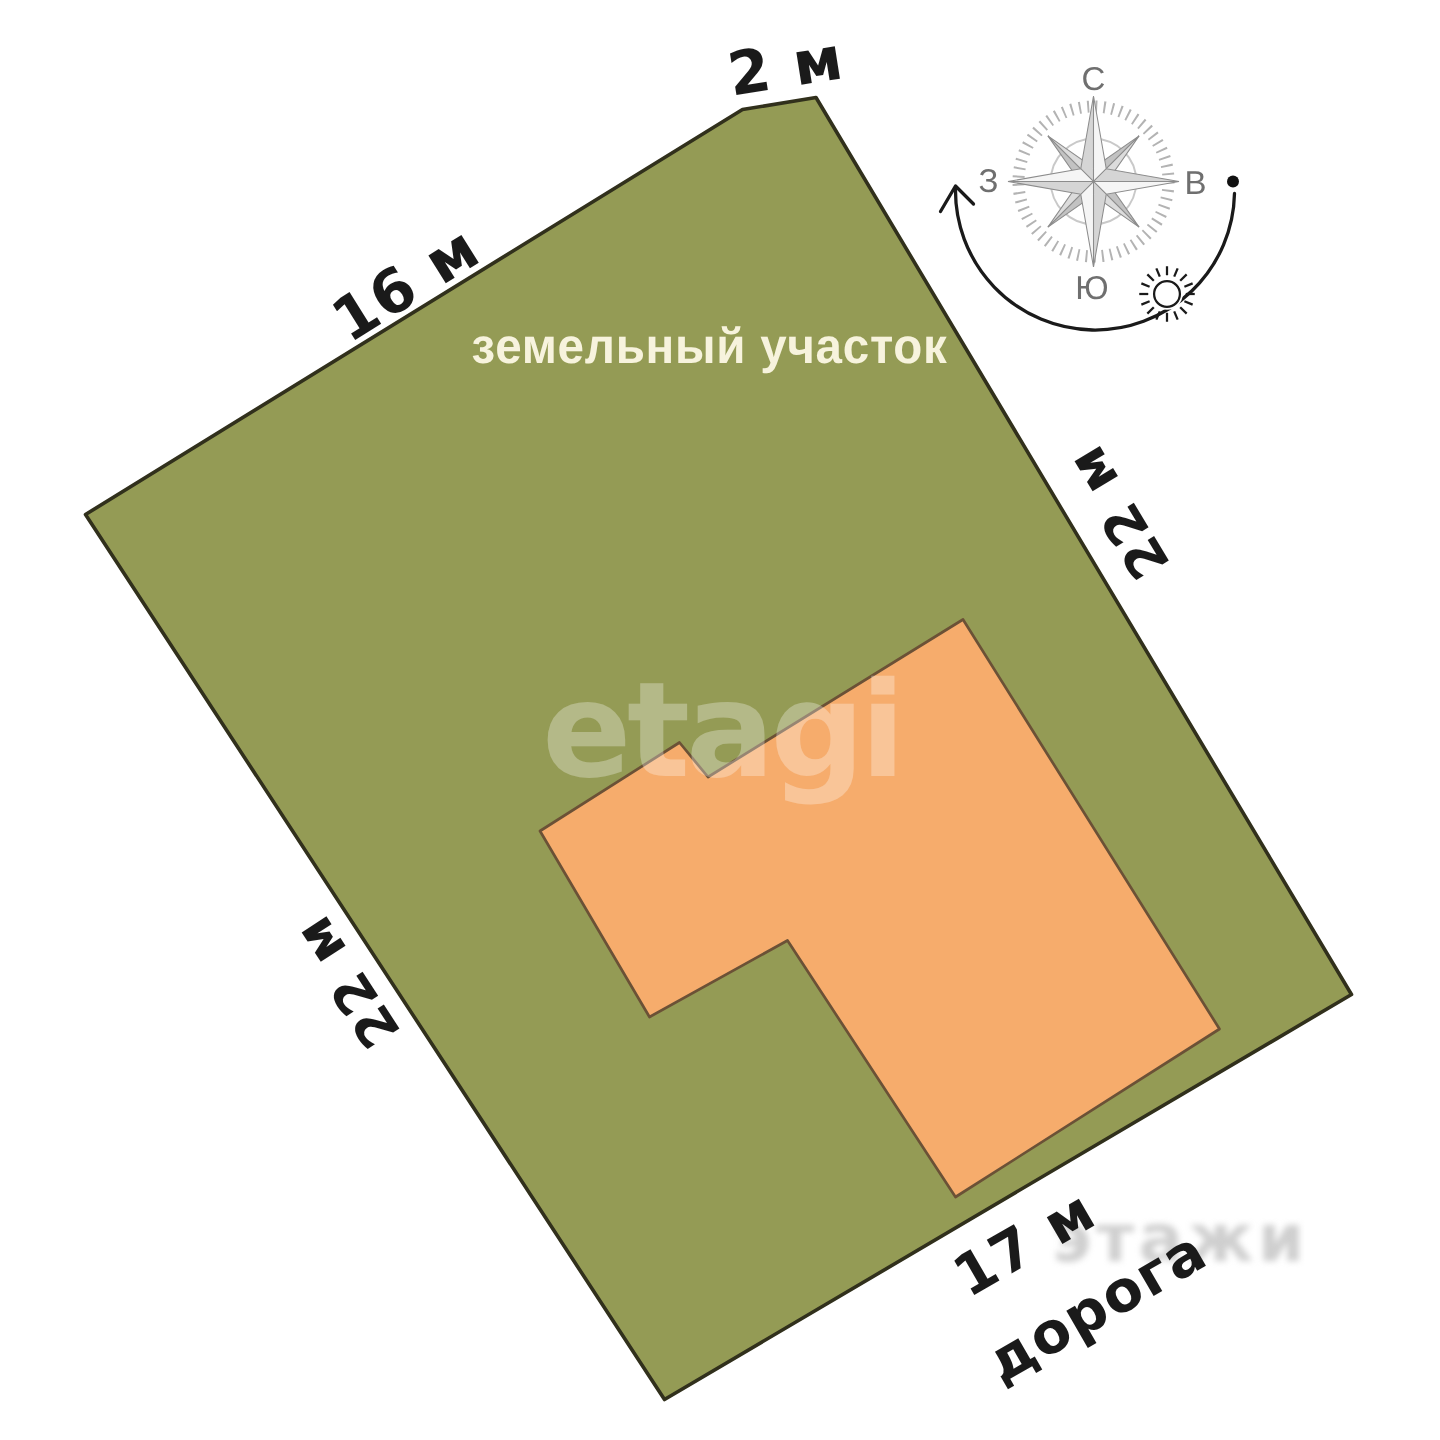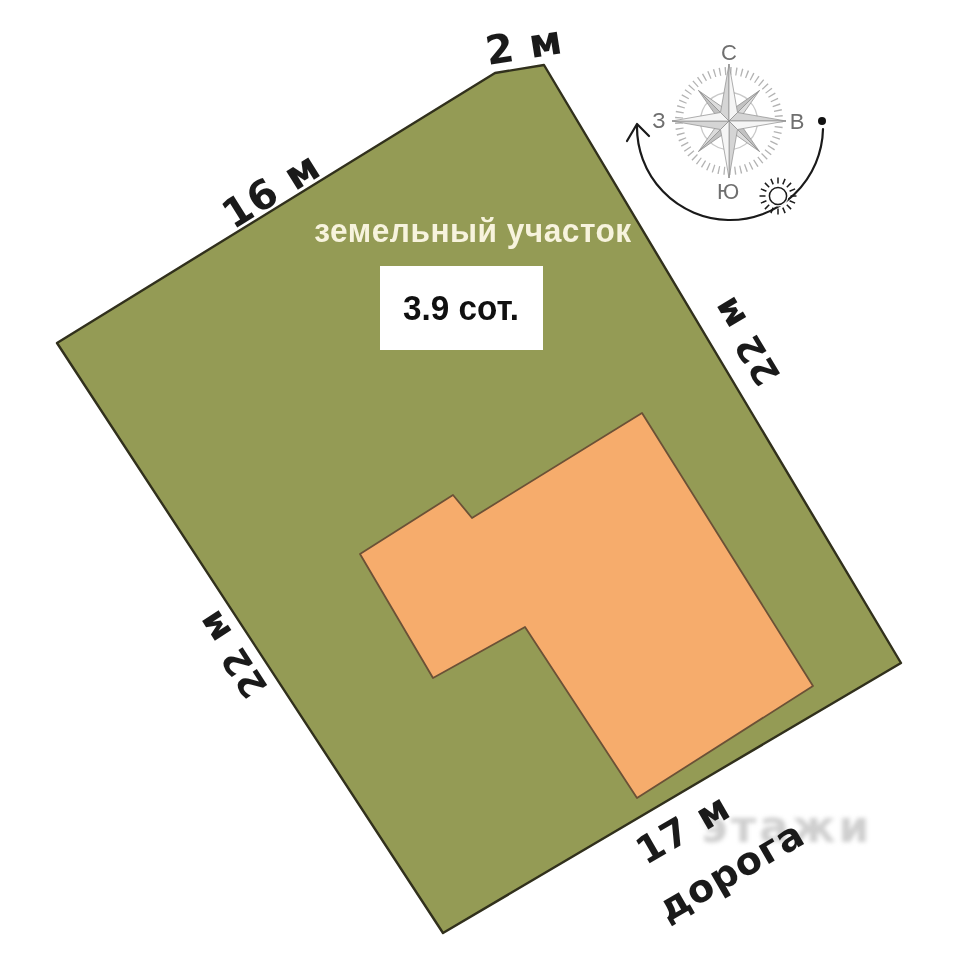--- a/index.html
+++ b/index.html
@@ -120,26 +120,24 @@
         <line x1="769.2" y1="187.2" x2="764.9" y2="182.9"></line>
           <line x1="773.2" y1="184.4" x2="770.9" y2="178.9"></line>
         <line x1="778" y1="183.5" x2="778" y2="177.5"></line>
           <line x1="782.8" y1="184.4" x2="785.1" y2="178.9"></line>
         <line x1="786.8" y1="187.2" x2="791.1" y2="182.9"></line>
           <line x1="789.6" y1="191.2" x2="795.1" y2="188.9"></line>
       </g>
     </g>
   </svg>
 
+  <div class="wm-center">etagi</div>
   <div class="wm-bottom">этажи</div>
 
   <div class="plot-title">земельный участок</div>
-  <div class="area-box">
-    <span>3.9 сот.</span>
-  </div>
 
   <div class="lbl" style="left:524px;top:45px;--r:-9deg;font-size:40px;">2 м</div>
   <div class="lbl" style="left:271px;top:190px;--r:-32deg;font-size:40px;">16 м</div>
   <div class="lbl" style="left:746px;top:341px;--r:239deg;font-size:36px;">22 м</div>
   <div class="lbl" style="left:232px;top:654px;--r:237deg;font-size:36px;">22 м</div>
   <div class="lbl" style="left:683px;top:829px;--r:-30deg;font-size:38px;">17 м</div>
   <div class="lbl" style="left:731px;top:871px;--r:-30deg;font-size:38px;">дорога</div>
 
   <div class="compass-letter" style="left:729px;top:53px;">С</div>
   <div class="compass-letter" style="left:797px;top:122px;">В</div>

